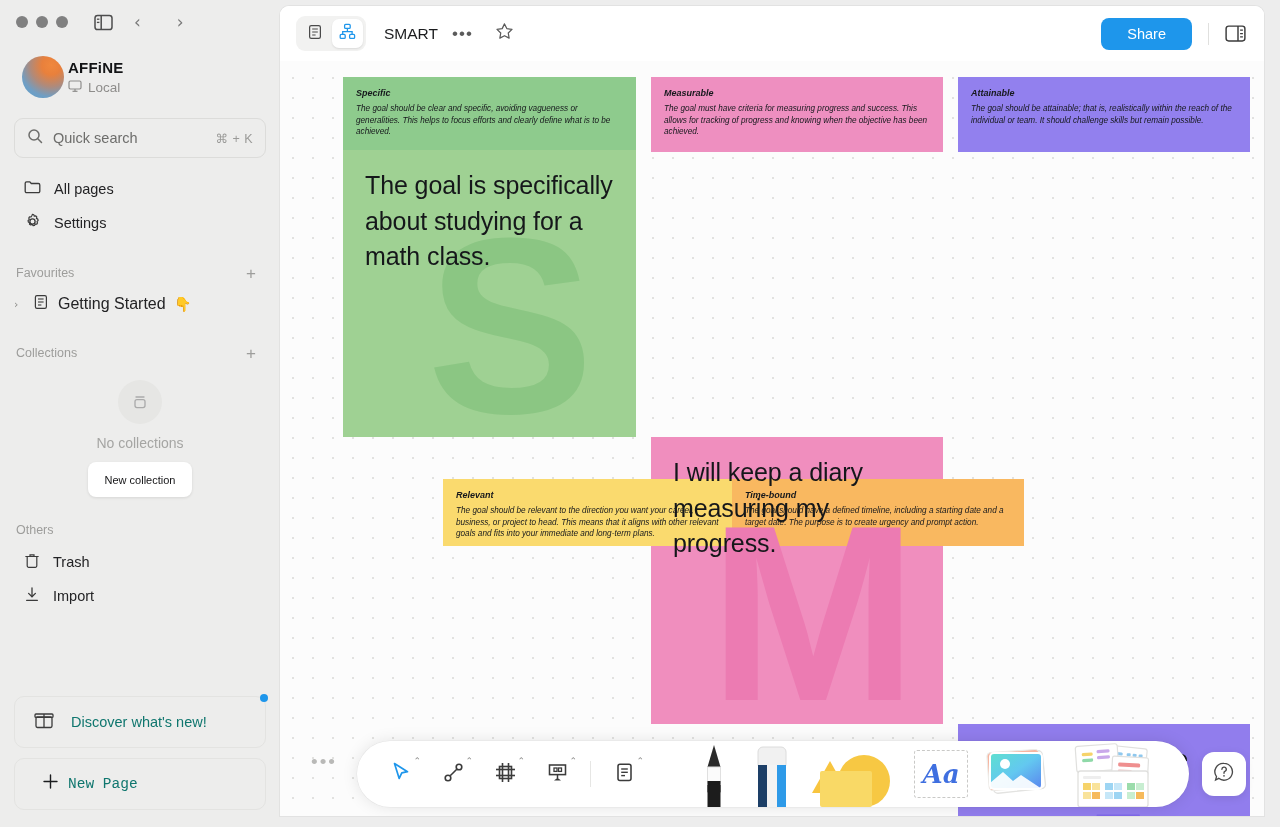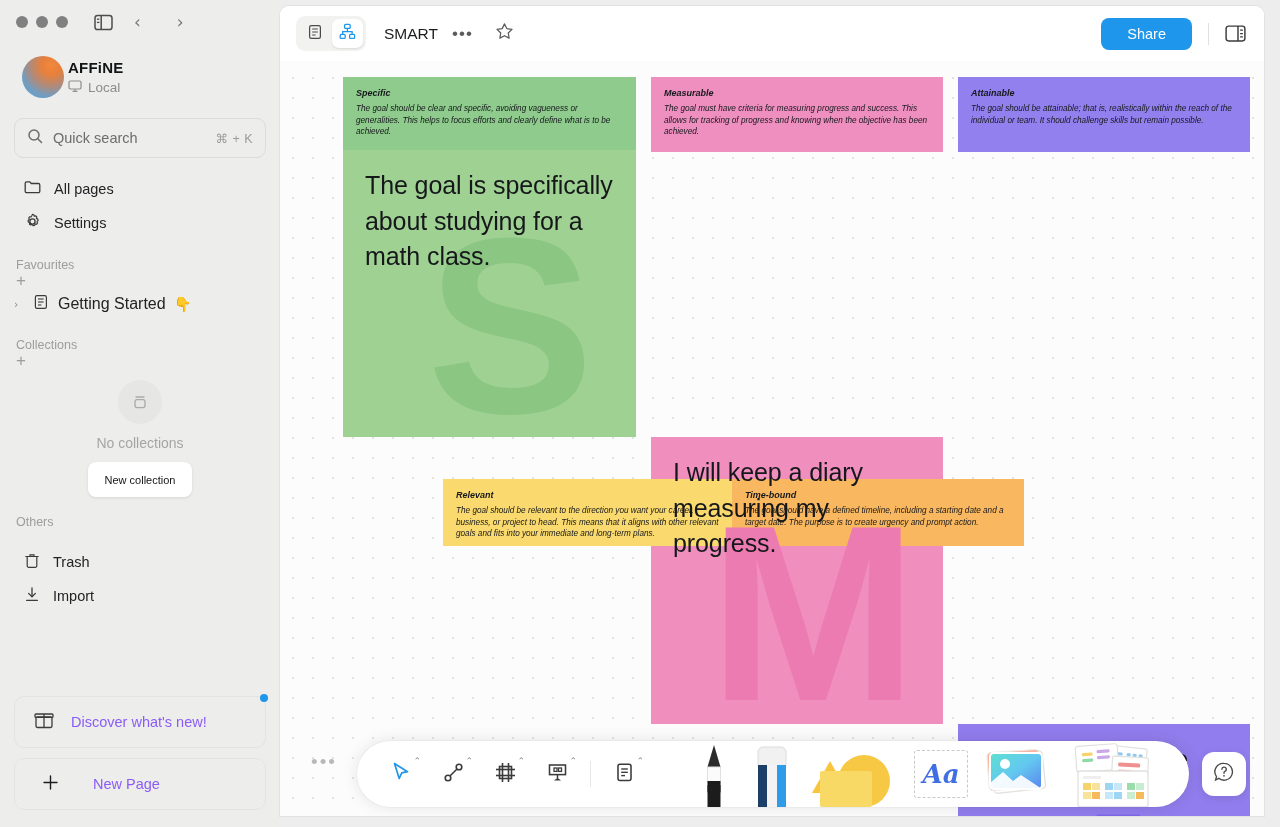--- a/index.html
+++ b/index.html
@@ -37,45 +37,45 @@
   .qsearch { margin: 14px 14px 0 14px; height: 40px; border: 1px solid #dcdcda; border-radius: 9px;
     display: flex; align-items: center; padding: 0 12px; gap: 10px; cursor: text; background: transparent;}
   .qsearch .ph { font-size: 14.5px; color: #6d6d6b; flex: 1; }
   .qsearch .kbd { font-size: 12.5px; color: #9a9a98; letter-spacing: .5px; }
 
   .nav-list { margin-top: 14px; padding: 0 14px; }
   .nav-item { display: flex; align-items: center; gap: 13px; height: 34px; border-radius: 7px;
     padding: 0 10px; cursor: pointer; }
   .nav-label { font-size: 14.5px; color: #232325; }
 
-  .section-head { display: flex; justify-content: space-between;
-     padding: 0 24px 0 16px; height: 30px; margin-top: 18px; flex-direction: column; }
+  .section-head { display: flex; align-items: center; justify-content: space-between;
+     padding: 0 24px 0 16px; height: 30px; margin-top: 18px; }
   .section-title { font-size: 12.5px; color: #9d9d9b; }
   .plus { font-size: 17px; color: #9d9d9b; cursor: pointer; line-height: 1; }
 
   .fav-item { display: flex; align-items: center; gap: 9px; padding: 0 14px 0 14px; height: 32px; cursor: pointer;}
   .fav-caret { font-size: 11px; color: #8c8c8a; width: 10px; font-family:"DejaVu Sans",sans-serif;}
   .fav-label { font-size: 16px; color: #232325; }
 
   .empty-coll { display: flex; flex-direction: column; align-items: center; margin-top: 12px; }
   .empty-circle { width: 44px; height: 44px; border-radius: 50%; background: #e6e6e4;
      display: flex; align-items: center; justify-content: center; }
   .empty-text { font-size: 14px; color: #a5a5a3; margin-top: 11px; }
   .new-coll-btn { margin-top: 11px; background: #fff; border: none; border-radius: 8px;
      height: 35px; padding: 0 17px; font-size: 11px; color: #141416; cursor: pointer;
      box-shadow: 0 1px 3px rgba(0,0,0,.10); font-family: inherit; }
 
   .spacer { flex: 1; }
 
   .bottom-box { margin: 0 14px 10px 14px; border: 1px solid #e3e3e1; border-radius: 10px; height: 52px;
      display: flex; align-items: center; gap: 16px; padding: 0 18px; cursor: pointer; position: relative; }
-  .bottom-label { font-size: 14.5px; color: #8b5cf6; }
+  .bottom-label { font-size: 14.5px; color: #0f766e; }
   .blue-dot { width: 8px; height: 8px; border-radius: 50%; background: #1e96eb;
      position: absolute; top: -3px; right: -3px; }
-  .bottom-box.newpage { margin-bottom: 17px; justify-content: flex-start; gap: 33px; padding-left: 26px;}
+  .bottom-box.newpage { margin-bottom: 17px; justify-content: flex-start; gap: 8px; padding-left: 26px; font-family: Liberation Mono, monospace;}
 
   
   #main {
     position: relative; width: 1000px; height: 827px;
     padding: 6px 8px 0 0;
   }
   .panel {
     position: absolute; left: 0; top: 6px; width: 984px; height: 810px;
     background: #fff; border-radius: 9px 9px 0 0; overflow: hidden;
     box-shadow: 0 0 0 1px rgba(0,0,0,.045);

